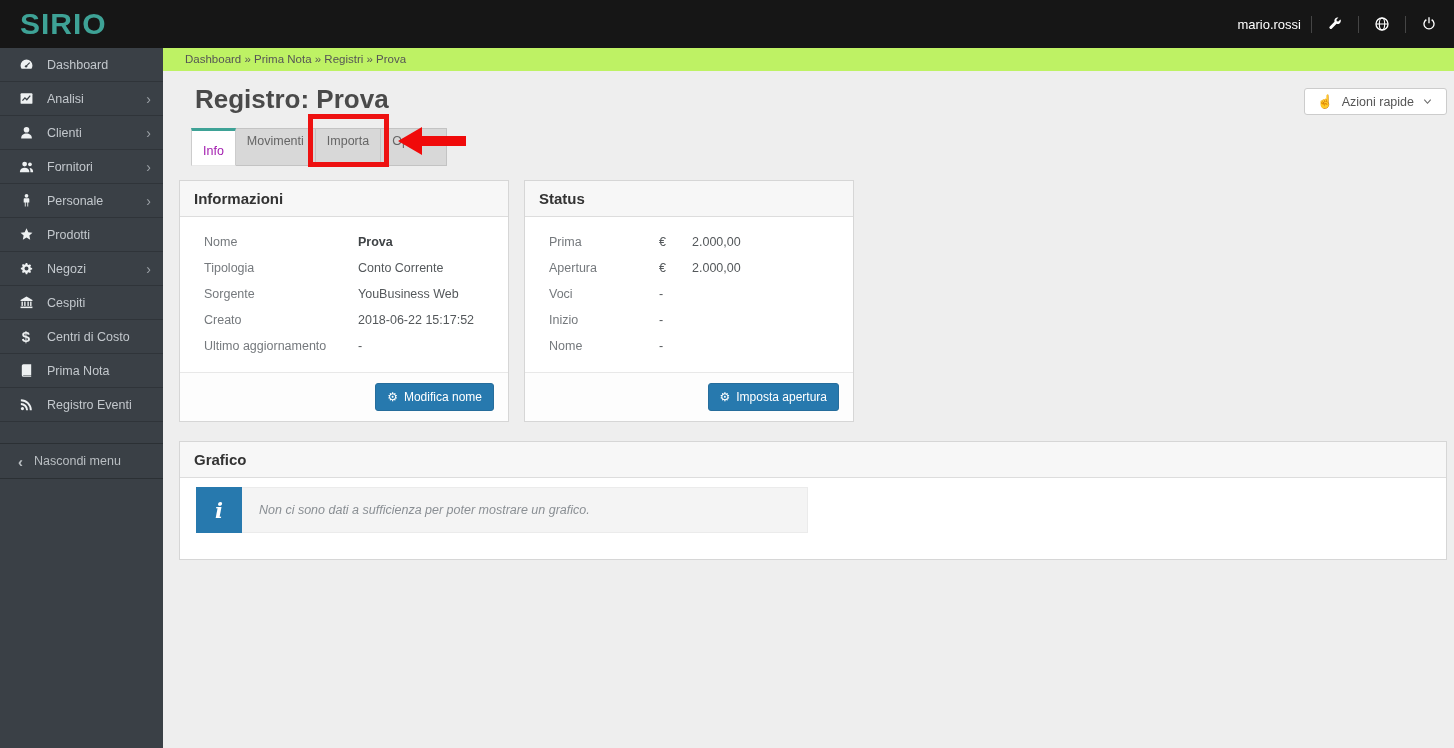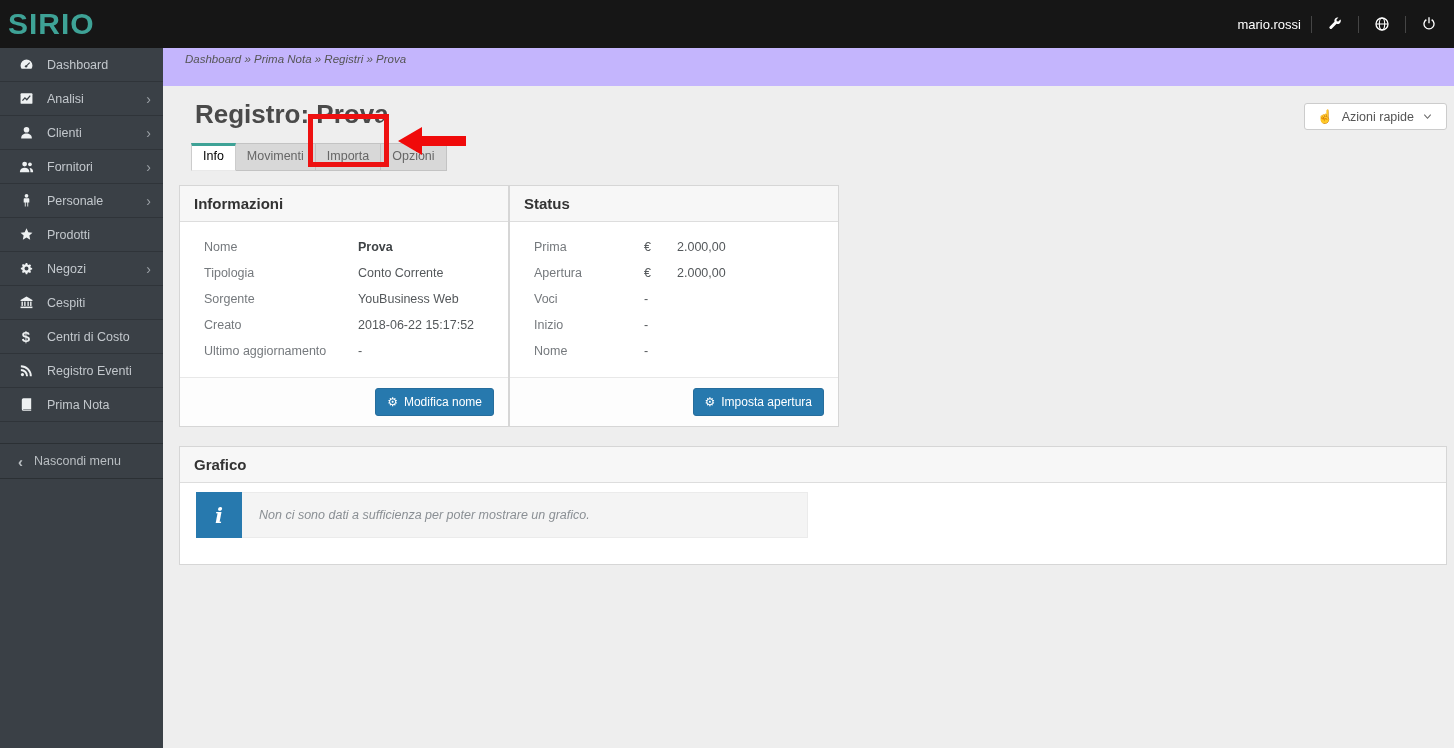--- a/index.html
+++ b/index.html
@@ -2,55 +2,55 @@
 <html><head>
 <meta charset="utf-8">
 <style>
   * { margin:0; padding:0; box-sizing:border-box; }
   html,body { background:#cfcfcf; }
   body { font-family:"Liberation Sans", sans-serif; }
   #page { position:relative; width:1454px; height:748px; background:#eeeeee; overflow:hidden; }
 
   
   .topbar { position:absolute; left:0; top:0; width:100%; height:48px; background:#161616; display:flex; align-items:center; z-index:5; }
-  .logo { width:163px; padding-left:8px; font-size:30px; font-weight:700; letter-spacing:1px; color:#3EA296; cursor:pointer; line-height:48px; }
+  .logo { width:163px; padding-left:20px; font-size:30px; font-weight:700; letter-spacing:1px; color:#3EA296; cursor:pointer; line-height:48px; }
   .tb-right { margin-left:auto; display:flex; align-items:center; padding-right:12px; }
   .tb-user { color:#ffffff; font-size:13px; cursor:pointer; }
   .tb-sep { width:1px; height:17px; background:#454545; margin:0 10px; }
   .tb-icon { width:26px; height:26px; display:flex; align-items:center; justify-content:center; color:#ffffff; cursor:pointer; }
   .tb-icon svg { width:16px; height:16px; display:block; }
 
   
   .sidebar { position:absolute; left:0; top:48px; bottom:0; width:163px; background:#3A4046; z-index:4; }
   .side-item { display:flex; align-items:center; height:34px; padding:0 12px 0 18px; border-bottom:1px solid rgba(0,0,0,.18); color:#c3c8cd; font-size:12.5px; cursor:pointer; }
   .sicon { width:16px; height:16px; margin-right:13px; color:#eef1f2; display:flex; align-items:center; justify-content:center; flex:none; }
   .sicon svg { width:15px; height:15px; display:block; }
   .sicon-txt { font-size:15px; font-weight:700; color:#eef1f2; line-height:1; }
   .schev { margin-left:auto; color:#9ba1a6; font-size:14px; line-height:1; }
   .side-collapse { margin-top:21px; border-top:1px solid rgba(0,0,0,.25); border-bottom:1px solid rgba(0,0,0,.25); display:flex; align-items:center; height:36px; padding-left:18px; color:#b9bec2; font-size:12.5px; cursor:pointer; }
   .side-collapse .cchev { margin-right:11px; font-size:15px; font-weight:700; }
 
   
   .main { position:absolute; left:163px; top:48px; right:0; bottom:0; background:#eeeeee; overflow:hidden; }
-  .breadcrumb { height:38px; line-height:22px; background:#c4b5fd; font-size:11.5px; color:#555; padding-left:22px; cursor:pointer;font-style:italic; }
+  .breadcrumb { height:23px; line-height:22px; background:#bef264; font-size:11.5px; color:#555; padding-left:22px; cursor:pointer; }
   .content { padding:12px 7px 0 16px; }
   .head-row { display:flex; justify-content:space-between; align-items:flex-start;margin-left:16px; }
   .page-title { font-size:26px; font-weight:700; color:#4a4a4a; margin-top:1px; }
   .qa-btn { margin-top:5px; background:#fff; border:1px solid #ccc; border-radius:3px; color:#555; font-size:12.5px; padding:5px 13px; display:flex; align-items:center; gap:8px; cursor:pointer; }
   .qa-hand { font-size:13px; color:#666; }
   .qa-caret svg { width:11px; height:11px; display:block; color:#666; }
 
   
   .tabs { display:flex; margin:13px 0 0 12px; }
   .tab { font-size:12.5px; color:#666; background:#d8d8d8; border:1px solid #c3c3c3; border-left:none; padding:5px 11px 6px; cursor:pointer; line-height:15px; }
   .tab:first-child { border-left:1px solid #c3c3c3; }
-  .tab.active { background:#fff; color:#000000; border-top:3px solid #3EA296; padding-top:3px; border-left:1px solid #ccc; border-right:1px solid #ccc; border-bottom:1px solid #e9e9e9; }
-
-  
-  .cards { display:flex; gap:0; margin-top:14px; }
+  .tab.active { background:#fff; color:#a21caf; border-top:3px solid #3EA296; padding-top:13px; border-left:1px solid #ccc; border-right:1px solid #ccc; border-bottom:1px solid #e9e9e9; }
+
+  
+  .cards { display:flex; gap:15px; margin-top:14px; }
   .card { width:330px; background:#fff; border:1px solid #d6d6d6; display:flex; flex-direction:column; }
   .card-h { padding:9px 14px; background:#f7f7f7; border-bottom:1px solid #ddd; font-size:15px; font-weight:700; color:#333; }
   .card-b { padding:18px 14px 7px 24px; flex:1; }
   .irow { display:flex; margin-bottom:11px; font-size:12.5px; line-height:15px; }
   .ilab { width:154px; color:#75797d; flex:none; }
   .srow .ilab { width:110px; }
   .scur { width:33px; color:#54585b; flex:none; }
   .ival { color:#54585b; }
   .ival.bold { font-weight:700; color:#3f4346; }
   .card-f { border-top:1px solid #e8e8e8; background:#fdfdfd; padding:10px 14px; display:flex; justify-content:flex-end; }
@@ -187,34 +187,34 @@
     </div>
     <div class="side-item">
       <span class="sicon">
           <span class="sicon-txt">$</span>
         </span>
       <span class="slabel">Centri di Costo</span>
     </div>
     <div class="side-item">
       <span class="sicon">
         <svg viewBox="0 0 24 24" fill="currentColor">
+            <path d="M19.5 2H7A2.5 2.5 0 0 0 4.5 4.5v15A2.5 2.5 0 0 0 7 22h12.5v-2H7a.5.5 0 0 1 0-1h12.5z"></path>
+          </svg>
+      </span>
+      <span class="slabel">Prima Nota</span>
+    </div>
+    <div class="side-item">
+      <span class="sicon">
+        <svg viewBox="0 0 24 24" fill="currentColor">
             <circle cx="5.5" cy="18.5" r="2.5"></circle>
             <path d="M3 9.5a11.5 11.5 0 0 1 11.5 11.5h-3.2A8.3 8.3 0 0 0 3 12.7z"></path>
             <path d="M3 3.5A17.5 17.5 0 0 1 20.5 21h-3.2A14.3 14.3 0 0 0 3 6.7z"></path>
           </svg>
       </span>
       <span class="slabel">Registro Eventi</span>
-    </div>
-    <div class="side-item">
-      <span class="sicon">
-        <svg viewBox="0 0 24 24" fill="currentColor">
-            <path d="M19.5 2H7A2.5 2.5 0 0 0 4.5 4.5v15A2.5 2.5 0 0 0 7 22h12.5v-2H7a.5.5 0 0 1 0-1h12.5z"></path>
-          </svg>
-      </span>
-      <span class="slabel">Prima Nota</span>
     </div>
     <div class="side-collapse">
       <span class="cchev">‹</span>
       <span>Nascondi menu</span>
     </div>
   </div>
 
   <div class="main">
     <div class="breadcrumb">Dashboard » Prima Nota » Registri » Prova</div>
     <div class="content">

